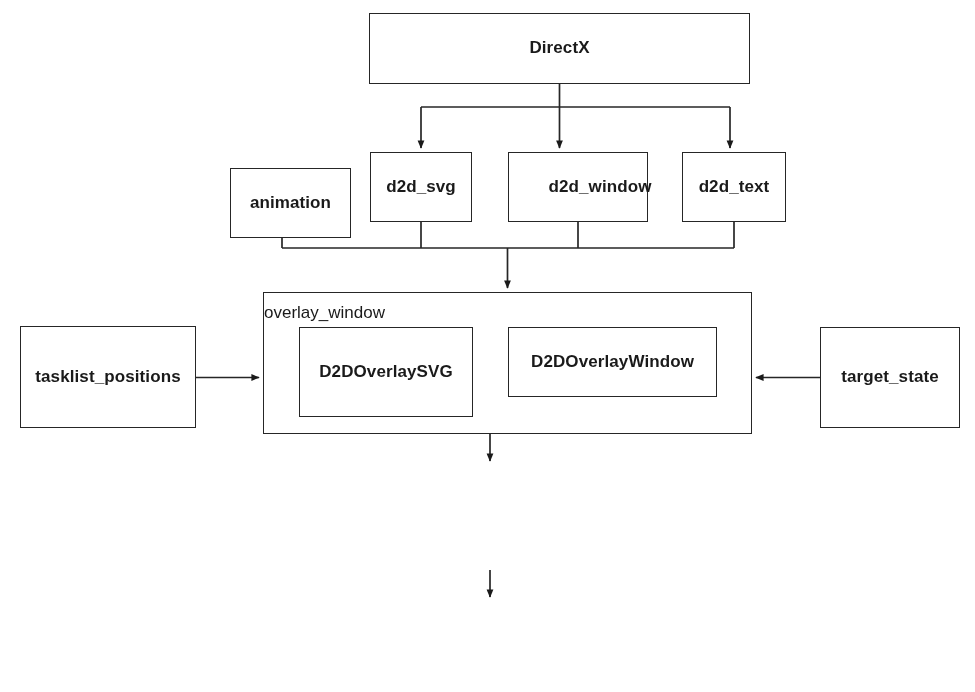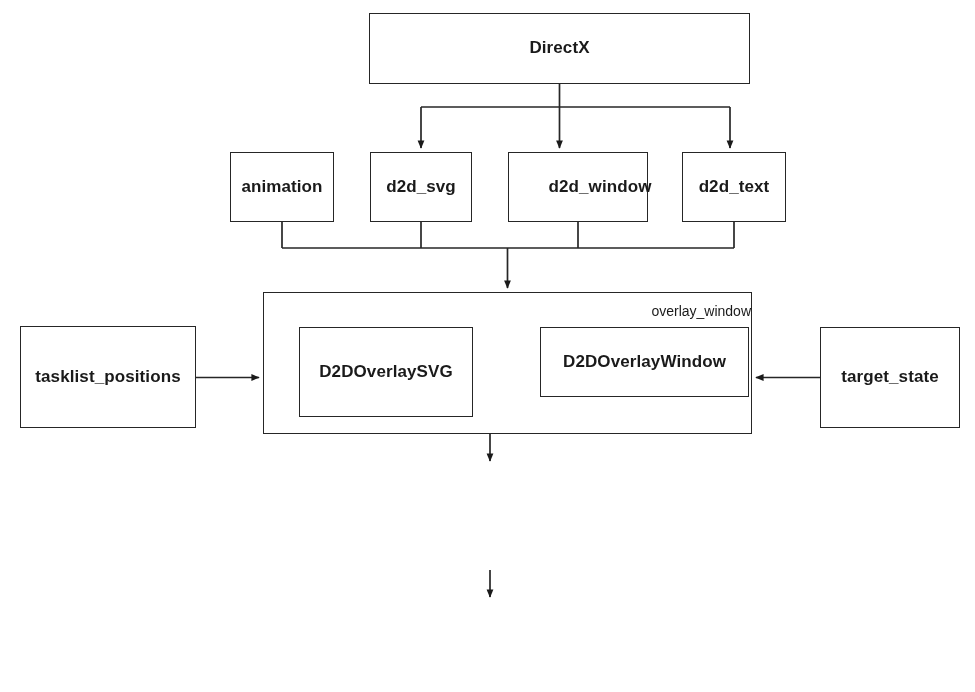--- a/index.html
+++ b/index.html
@@ -50,23 +50,23 @@
     position: absolute;
     box-sizing: border-box;
     border: 1.6px solid #262626;
     background: #ffffff;
   }
   .cluster-title {
     position: absolute;
     left: 0;
     right: 0;
     top: 10px;
-    text-align: right;
+    text-align: left;
     font-family: "Liberation Sans", sans-serif;
-    font-size: 14px;
+    font-size: 17px;
     color: #1a1a1a;
     white-space: nowrap;
   }
 </style>
 </head>
 <body>
 
 <div id="diagram-root">
 
   <svg id="diagram-svg" viewBox="0 0 975 692" xmlns="http://www.w3.org/2000/svg">
@@ -115,41 +115,41 @@
   </svg>
 
   <div class="cluster" id="cluster-overlay_window" style="left:263px; top:292px; width:489px; height:142px;">
     <div class="cluster-title">overlay_window</div>
   </div>
 
   <div class="node" style="left:369px; top:13px; width:381px; height:71px;">
     <span class="node-label">DirectX</span>
   </div>
 
-  <div class="node" style="left:230px; top:152px; width:104px; height:70px;">
+  <div class="node" style="left:230px; top:168px; width:121px; height:70px;">
     <span class="node-label">animation</span>
   </div>
 
   <div class="node" style="left:370px; top:152px; width:102px; height:70px;">
     <span class="node-label">d2d_svg</span>
   </div>
 
   <div class="node" style="left:508px; top:152px; width:140px; height:70px;padding-left:44px;">
     <span class="node-label">d2d_window</span>
   </div>
 
   <div class="node" style="left:682px; top:152px; width:104px; height:70px;">
     <span class="node-label">d2d_text</span>
   </div>
 
   <div class="node" style="left:299px; top:327px; width:174px; height:90px;">
     <span class="node-label">D2DOverlaySVG</span>
   </div>
 
-  <div class="node" style="left:508px; top:327px; width:209px; height:70px;margin-left:32px;">
+  <div class="node" style="left:508px; top:327px; width:209px; height:70px;">
     <span class="node-label">D2DOverlayWindow</span>
   </div>
 
   <div class="node" style="left:20px; top:326px; width:176px; height:102px;">
     <span class="node-label">tasklist_positions</span>
   </div>
 
   <div class="node" style="left:820px; top:327px; width:140px; height:101px;">
     <span class="node-label">target_state</span>
   </div>

